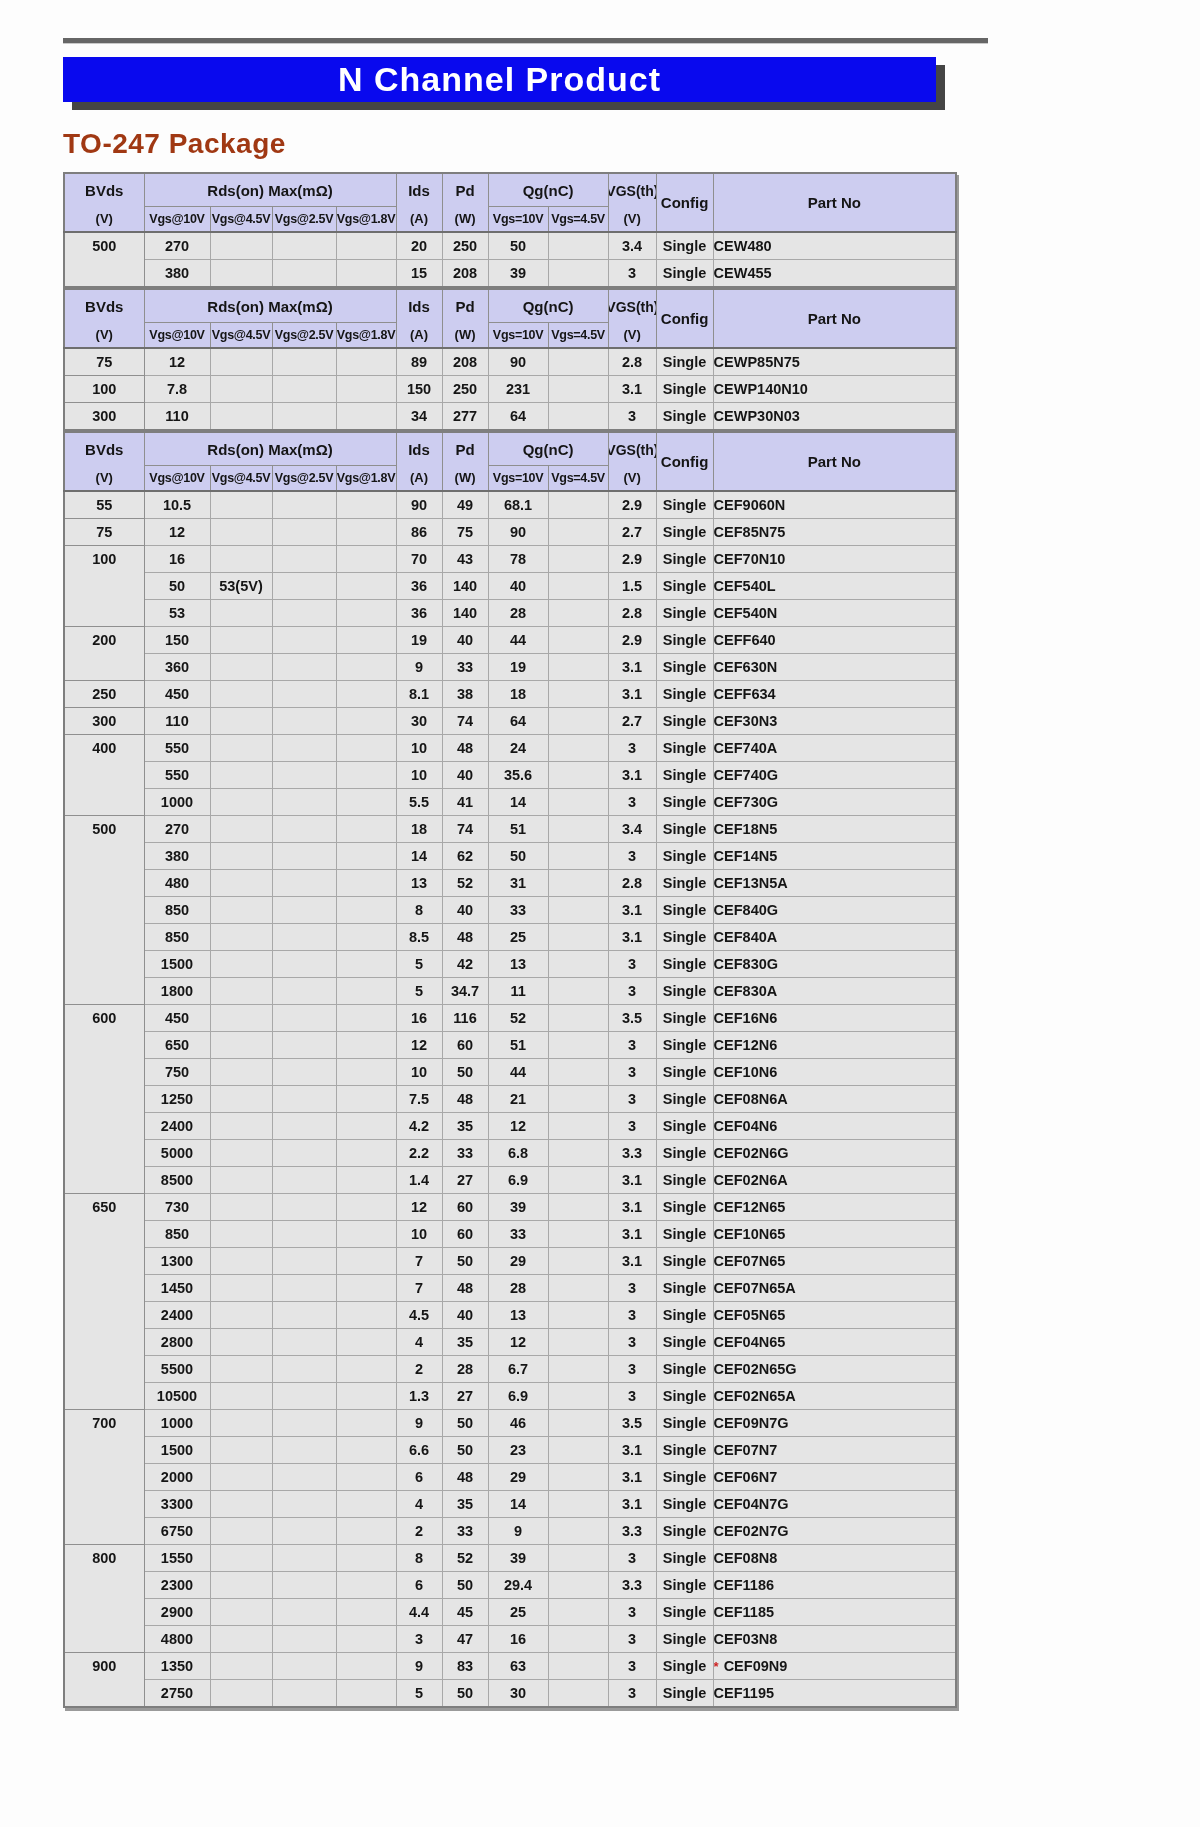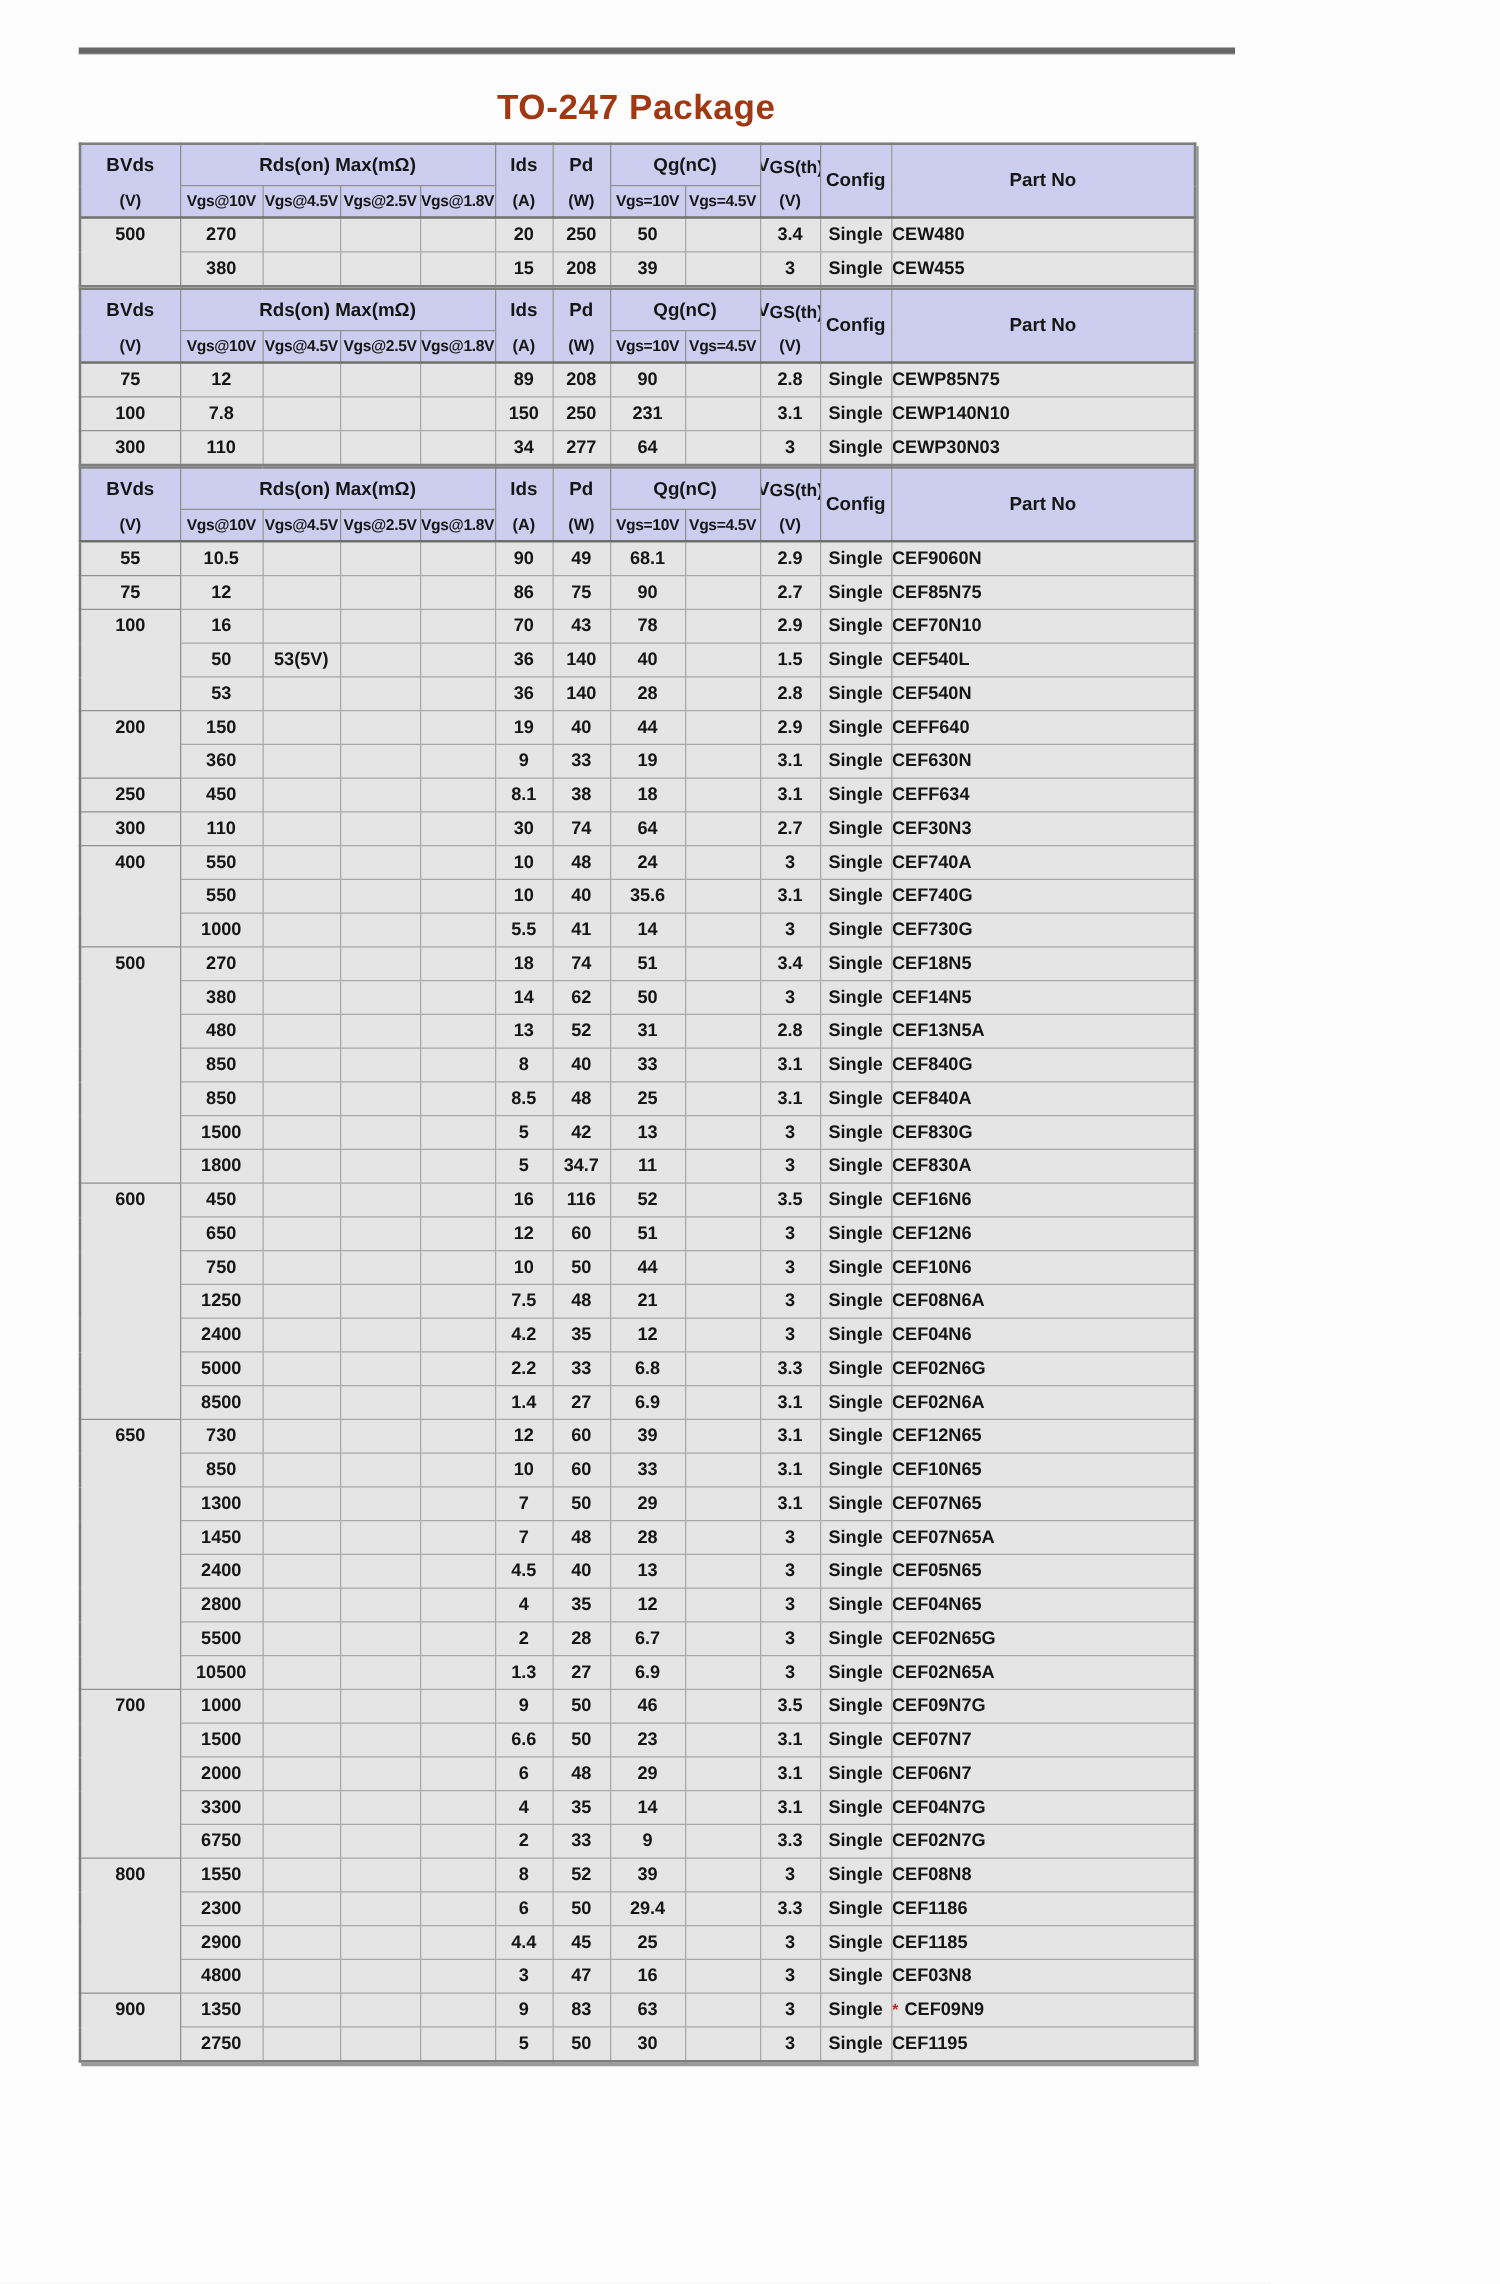--- a/index.html
+++ b/index.html
@@ -22,21 +22,21 @@
   .top-rule{width:925px;height:5px;background:#666;border-bottom:1px solid #c9c9c9;}
   .banner{
     margin-top:13px;width:873px;height:45px;background:var(--banner-bg);
     box-shadow:9px 8px 0 #454545;
     display:flex;align-items:center;justify-content:center;
   }
   .banner .banner-text{
     color:var(--banner-fg);font-size:34px;font-weight:bold;letter-spacing:1px;
   }
   .pkg-title{
-    width:892px;text-align:center;color:var(--title-color);
+    width:892px;text-align:left;color:var(--title-color);
     font-size:28px;font-weight:bold;margin:26px 0 12px 0;letter-spacing:.5px;
     white-space:pre;
   }
   table.pkg{
     border-collapse:collapse;table-layout:fixed;width:892px;background:#e5e5e5;
     border:2px solid var(--border-dark);
     box-shadow:2px 3px 0 #9a9a9a;
   }
   table.pkg th,table.pkg td{
     border:1px solid var(--border-mid);
@@ -57,20 +57,23 @@
   table.pkg tbody td.part{text-align:left;}
   .star-mark{color:var(--star-color);font-size:13px;margin-right:5px;}
 </style>
 </head>
 <body>
 
 <div class="page">
 
   <div class="top-rule"></div>
 
+  <div class="banner">
+    <span class="banner-text">N Channel Product</span>
+  </div>
 
   <section>
     <h2 class="pkg-title">TO-247 Package</h2>
     <div class="tbl-host">
         <table class="pkg">
           <colgroup>
             <col style="width: 80px;">
             <col style="width: 66px;">
             <col style="width: 62px;">
             <col style="width: 64px;">

